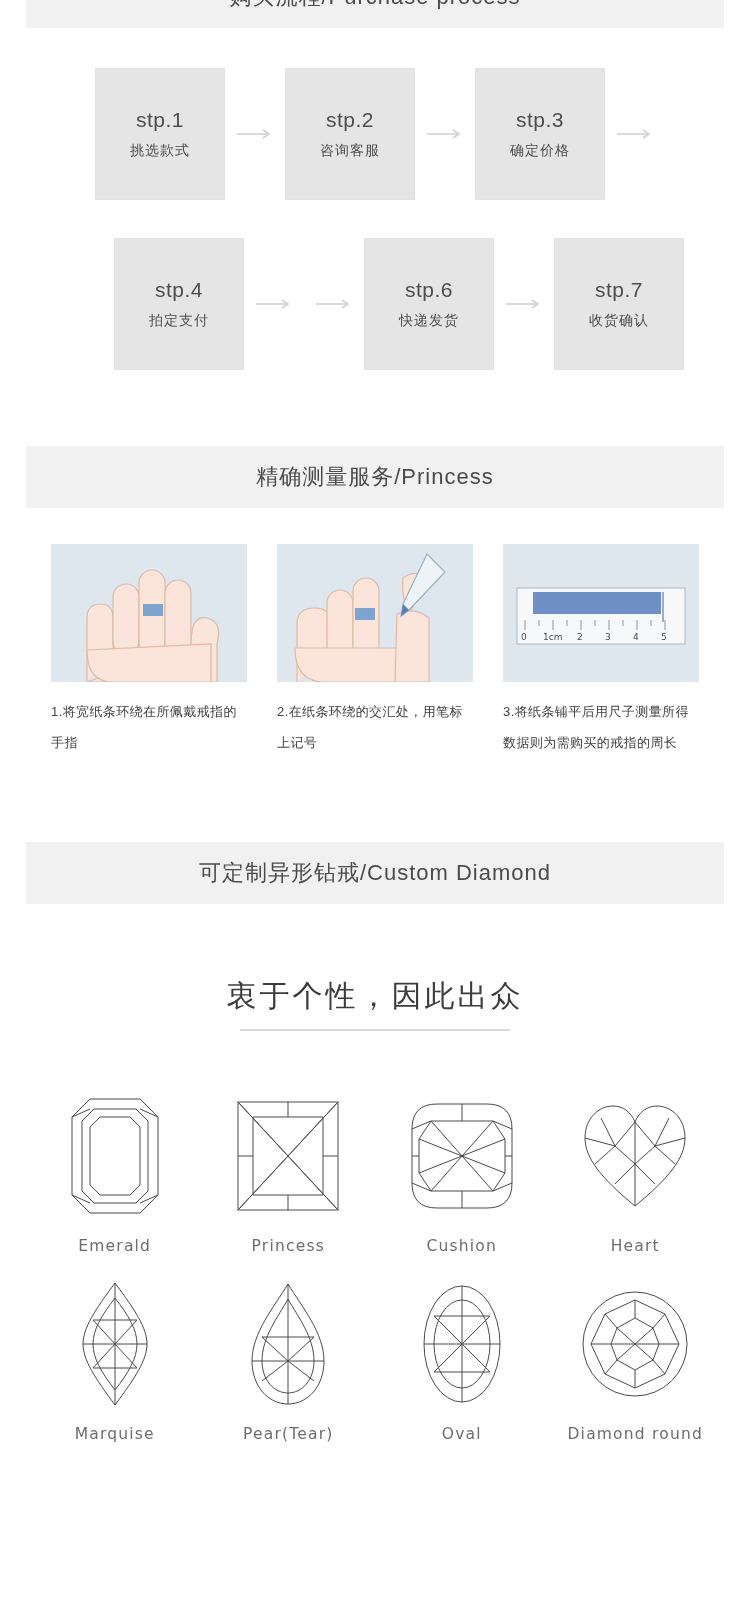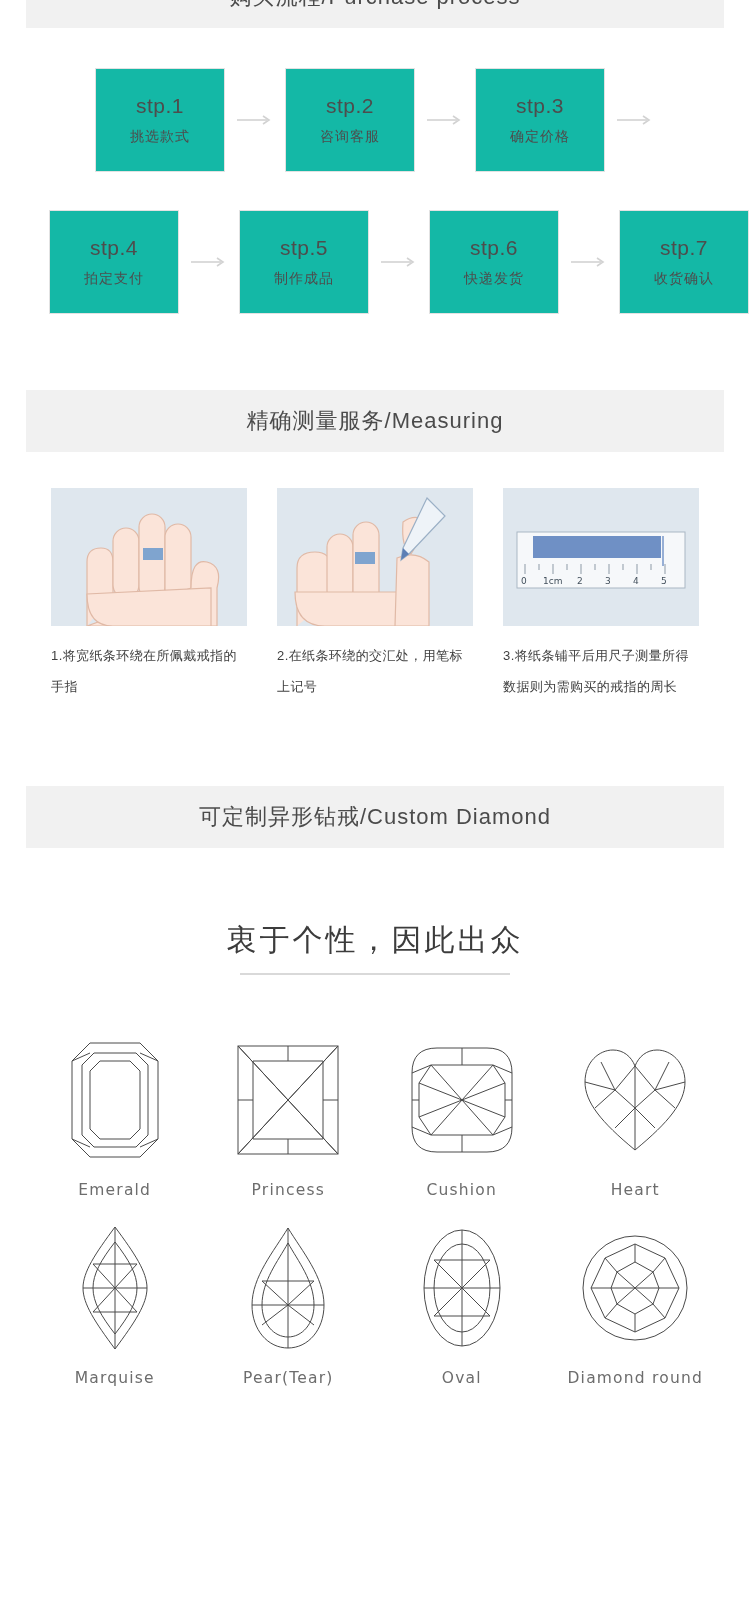--- a/index.html
+++ b/index.html
@@ -34,23 +34,23 @@
   .steps-wrap { margin-top: 40px; }
   .steps-row {
     display: flex;
     align-items: center;
     justify-content: center;
     padding-left: 48px;
   }
   .steps-row.row1 { padding-left: 10px; }
   .step-box {
     width: 130px;
-    height: 104px;
+    height: 132px;
     border: 1px solid #e2e2e2;
-    background: #14b8a6;
+    background: #e5e5e5;
     display: flex;
     flex-direction: column;
     align-items: center;
     justify-content: center;
     gap: 10px;
   }
   .step-box .stp {
     font-size: 21px;
     color: #4d4d4d;
     letter-spacing: .5px;
@@ -179,24 +179,20 @@
       <div class="step-box">
         <span class="stp">stp.4</span>
         <span class="cn">拍定支付</span>
       </div>
       <span class="arrow">
         <svg width="40" height="12" viewBox="0 0 40 12">
             <path d="M2 6 H32" stroke="#d2d2d2" stroke-width="1.6" fill="none"></path>
             <path d="M28 2 L34 6 L28 10" stroke="#d2d2d2" stroke-width="1.6" fill="none"></path>
           </svg>
       </span>
-      <div class="step-box">
-        <span class="stp">stp.5</span>
-        <span class="cn">制作成品</span>
-      </div>
       <span class="arrow">
         <svg width="40" height="12" viewBox="0 0 40 12">
             <path d="M2 6 H32" stroke="#d2d2d2" stroke-width="1.6" fill="none"></path>
             <path d="M28 2 L34 6 L28 10" stroke="#d2d2d2" stroke-width="1.6" fill="none"></path>
           </svg>
       </span>
       <div class="step-box">
         <span class="stp">stp.6</span>
         <span class="cn">快递发货</span>
       </div>
@@ -207,21 +203,21 @@
           </svg>
       </span>
       <div class="step-box">
         <span class="stp">stp.7</span>
         <span class="cn">收货确认</span>
       </div>
     </div>
   </div>
 
   <div class="banner measure-banner">
-    <span class="txt">精确测量服务/Measuring</span>
+    <span class="txt">精确测量服务/Princess</span>
   </div>
 
   <div class="measure-imgs">
 
     <div class="m-card">
       <div class="m-img">
         <svg width="196" height="138" viewBox="0 0 196 138">
           <rect width="196" height="138" fill="#dfe7ee"></rect>
           <g stroke="#e0b9a6" fill="#fbe4d9" stroke-width="1.2">
             <path d="M36 138 L36 74 Q36 60 50 60 Q62 60 62 74 L62 106"></path>

